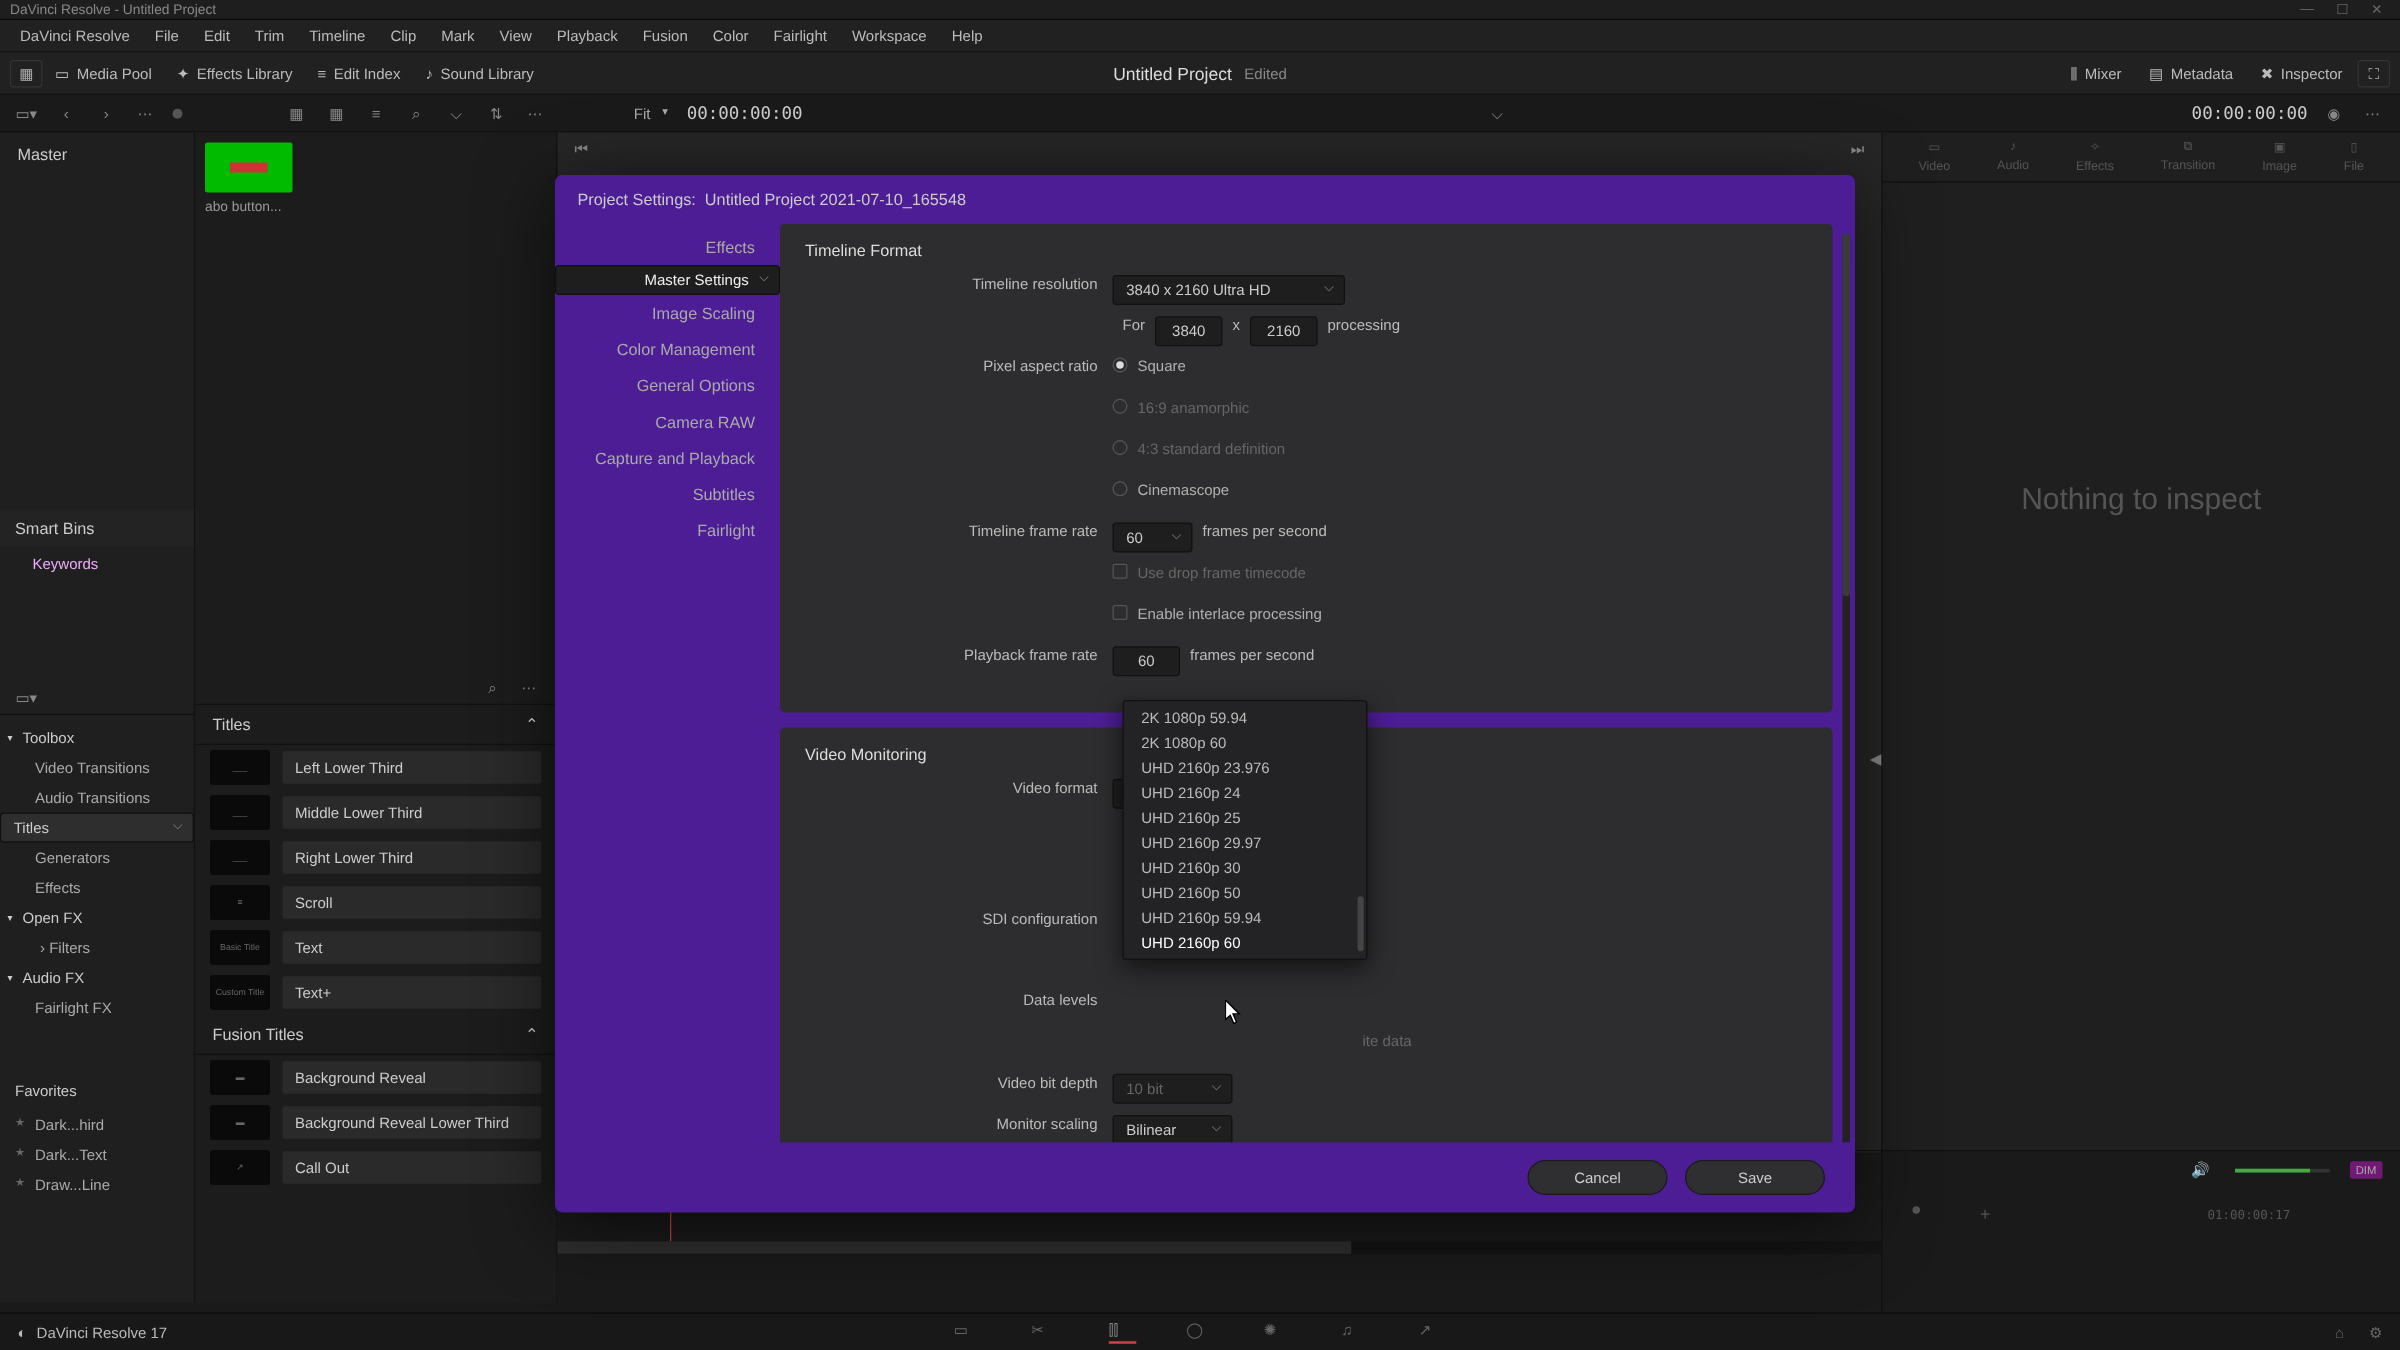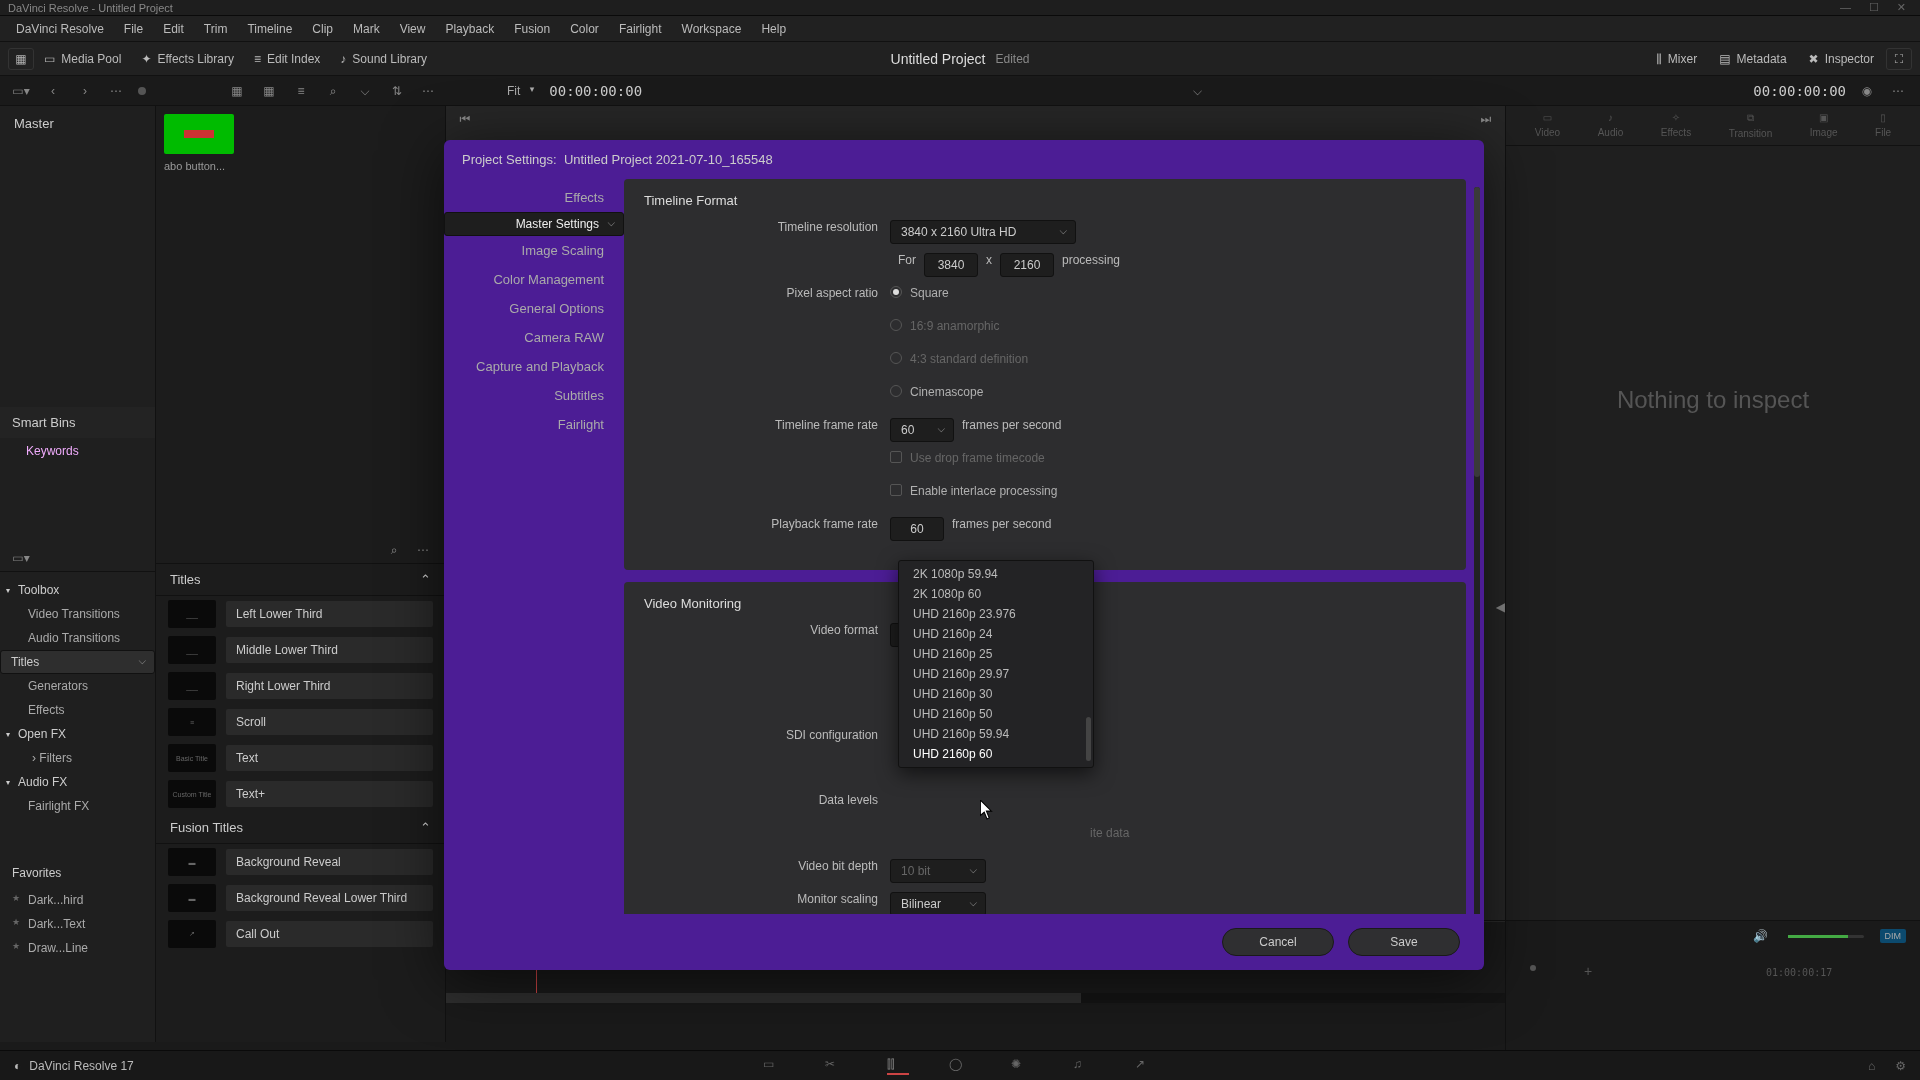--- a/index.html
+++ b/index.html
@@ -67,21 +67,21 @@
 
 .insp-tabs{ display:flex; justify-content:space-around; padding:6px 10px; border-bottom:1px solid #111;}
 .insp-tab{ display:flex; flex-direction:column; align-items:center; gap:4px; color:#555; font-size:10px;}
 .nothing{ flex:1; display:flex; align-items:flex-start; justify-content:center; padding-top:240px; color:#555; font-size:24px;}
 
 
 .timeline-area{ position:absolute; left:446px; right:415px; bottom:30px; height:130px; background:#1a1a1a; border-top:1px solid #111;}
 .tl-tools{ height:30px; display:flex; align-items:center; justify-content:flex-end; padding:0 14px; gap:16px;}
 .vol-slider{ width:76px; height:3px; background:#333; position:relative; border-radius:2px;}
 .vol-slider::after{content:''; position:absolute; left:0; width:80%; height:100%; background:#4a4;}
-.dim-badge{ background:#0c4a6e; padding:2px 5px; border-radius:2px; font-size:9px; color:#aaa;}
+.dim-badge{ background:#701a75; padding:2px 5px; border-radius:2px; font-size:9px; color:#aaa;}
 .tl-track{ height:72px; position:relative; border-top:1px solid #2a2a2a;}
 .playhead{ position:absolute; left:90px; top:0; bottom:0; width:1px; background:#c44;}
 .tl-scroll{ height:10px; background:#141414; position:relative;}
 .tl-scroll-thumb{position:absolute; left:0; width:60%; height:100%; background:#2e2e2e;}
 
 
 .bottomdock{ position:absolute; bottom:0; left:0; right:0; height:30px; background:#181818; border-top:1px solid #0a0a0a; display:flex; align-items:center; padding:0 14px;}
 .dock-left{ display:flex; align-items:center; gap:8px; color:#bbb; font-size:12px;}
 .dock-center{ position:absolute; left:50%; transform:translateX(-50%); display:flex; gap:40px;}
 .dock-icon{ width:22px; height:18px; color:#666;}

